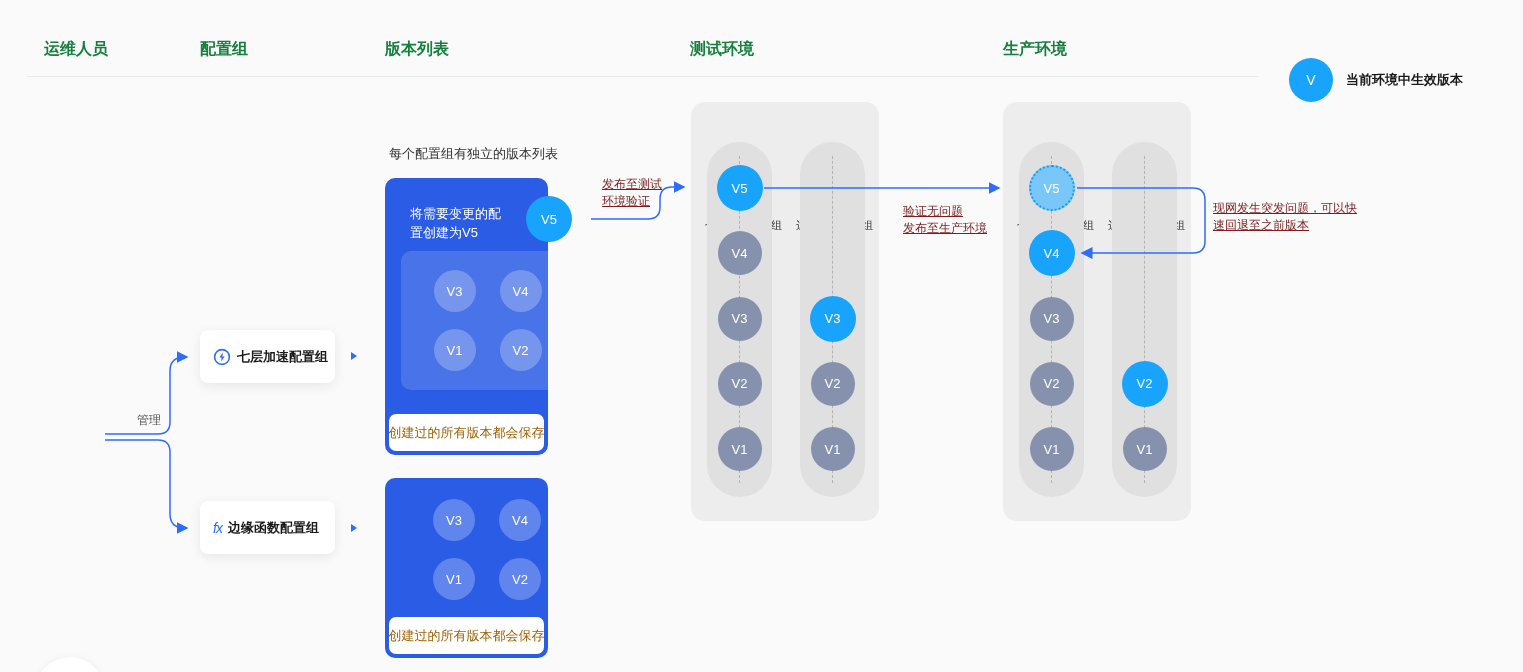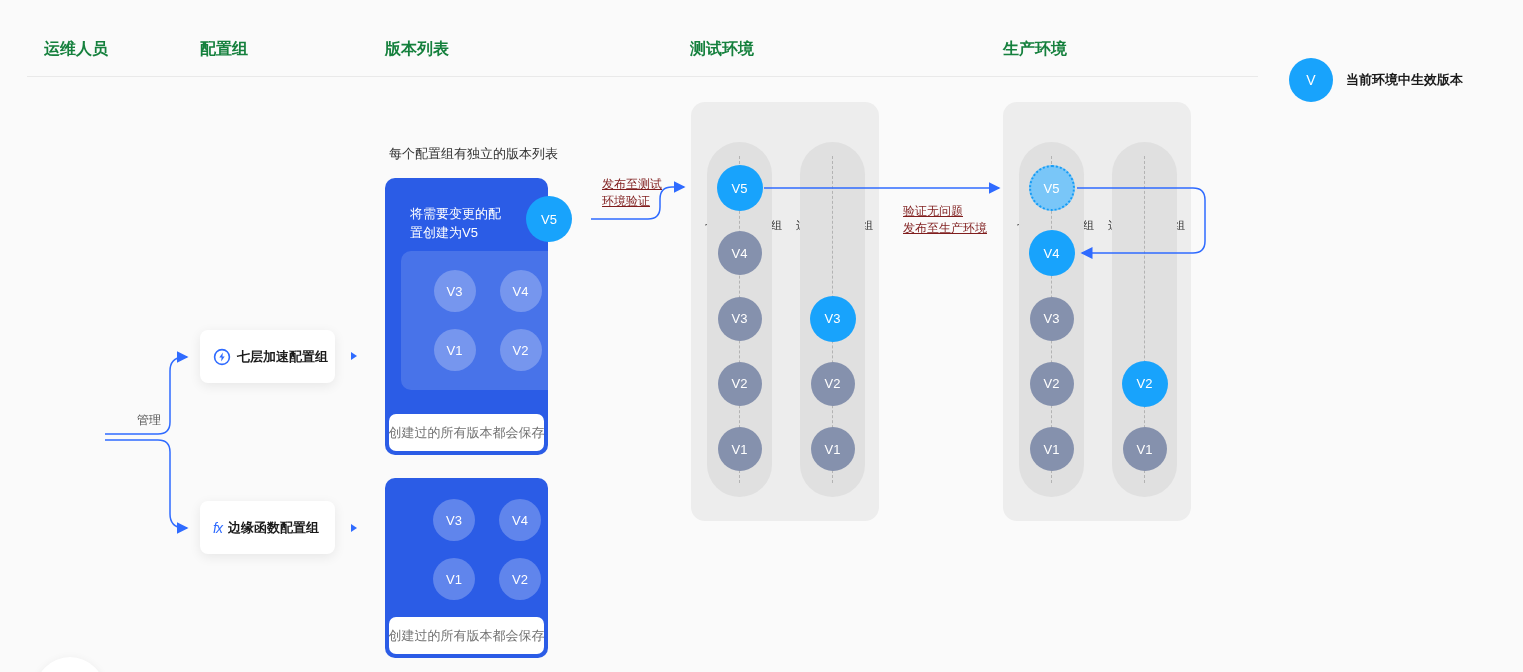--- a/index.html
+++ b/index.html
@@ -40,21 +40,21 @@
   .vbox-title { position:absolute; left:25px; top:26px; font-size:13px; color:#fff; line-height:19px; }
   .v5-circle { position:absolute; left:141px; top:18px; width:46px; height:46px; border-radius:50%;
                background:#18a3fc; color:#fff; font-size:13px; display:flex; align-items:center; justify-content:center; }
   .inner-panel { position:absolute; left:16px; top:73px; width:173px; height:139px;
                  background:rgba(255,255,255,.14); border-radius:10px; display:flex; align-items:center; justify-content:center; }
   .mini-grid { display:grid; grid-template-columns:42px 42px; gap:17px 24px; }
   .mini-grid.free { position:absolute; left:48px; top:21px; }
   .mini-vc { width:42px; height:42px; border-radius:50%; background:rgba(255,255,255,.25); color:#fff;
              font-size:13px; display:flex; align-items:center; justify-content:center; }
   .vbox-footer { position:absolute; left:4px; right:4px; bottom:4px; height:37px; background:#fff; border-radius:7px;
-                 display:flex; align-items:center; justify-content:center; font-size:13px; color:#737373; white-space:nowrap; }
+                 display:flex; align-items:center; justify-content:center; font-size:13px; color:#a16207; white-space:nowrap; }
 
   
   .env-panel { position:absolute; top:102px; width:188px; height:419px; background:#ededed; border-radius:14px; }
   #env-test { left:691px; } #env-prod { left:1003px; }
   .env-col-label { position:absolute; top:116px; font-size:11px; color:#333; white-space:nowrap; }
   .track { position:absolute; top:40px; width:65px; height:355px; background:#e0e0e0; border-radius:33px; }
   .track.t1 { left:16px; } .track.t2 { left:109px; }
   .track .dash { position:absolute; left:32px; top:14px; bottom:14px; width:0; border-left:1px dashed #b3b3b3; }
   .vc { position:absolute; border-radius:50%; color:#fff; font-size:13px;
         display:flex; align-items:center; justify-content:center; }
@@ -172,20 +172,24 @@
   </div>
 
   <div class="hint" id="hint-test">
     <div>发布至测试</div>
     <div>环境验证</div>
   </div>
   <div class="hint" id="hint-prod">
     <div>验证无问题</div>
     <div>发布至生产环境</div>
   </div>
+  <div class="hint" id="hint-rollback">
+    <div>现网发生突发问题，可以快</div>
+    <div>速回退至之前版本</div>
+  </div>
 
   <svg id="wires" viewBox="0 0 1523 672">
     <defs>
       <marker id="arr" markerWidth="9" markerHeight="8" refX="7" refY="4" orient="auto">
         <path d="M0,0 L8,4 L0,8 Z" fill="#2f6bff"></path>
       </marker>
     </defs>
     <path d="M105,434 L158,434 Q170,434 170,422 L170,371 Q170,358 183,357 L187,357" fill="none" stroke="#2f6bff" stroke-width="1.5" marker-end="url(#arr)"></path>
     <path d="M105,440 L158,440 Q170,440 170,452 L170,514 Q170,527 183,528 L187,528" fill="none" stroke="#2f6bff" stroke-width="1.5" marker-end="url(#arr)"></path>
     <path d="M591,219 L648,219 Q660,219 660,207 L660,199 Q660,187 672,187 L684,187" fill="none" stroke="#2f6bff" stroke-width="1.5" marker-end="url(#arr)"></path>

